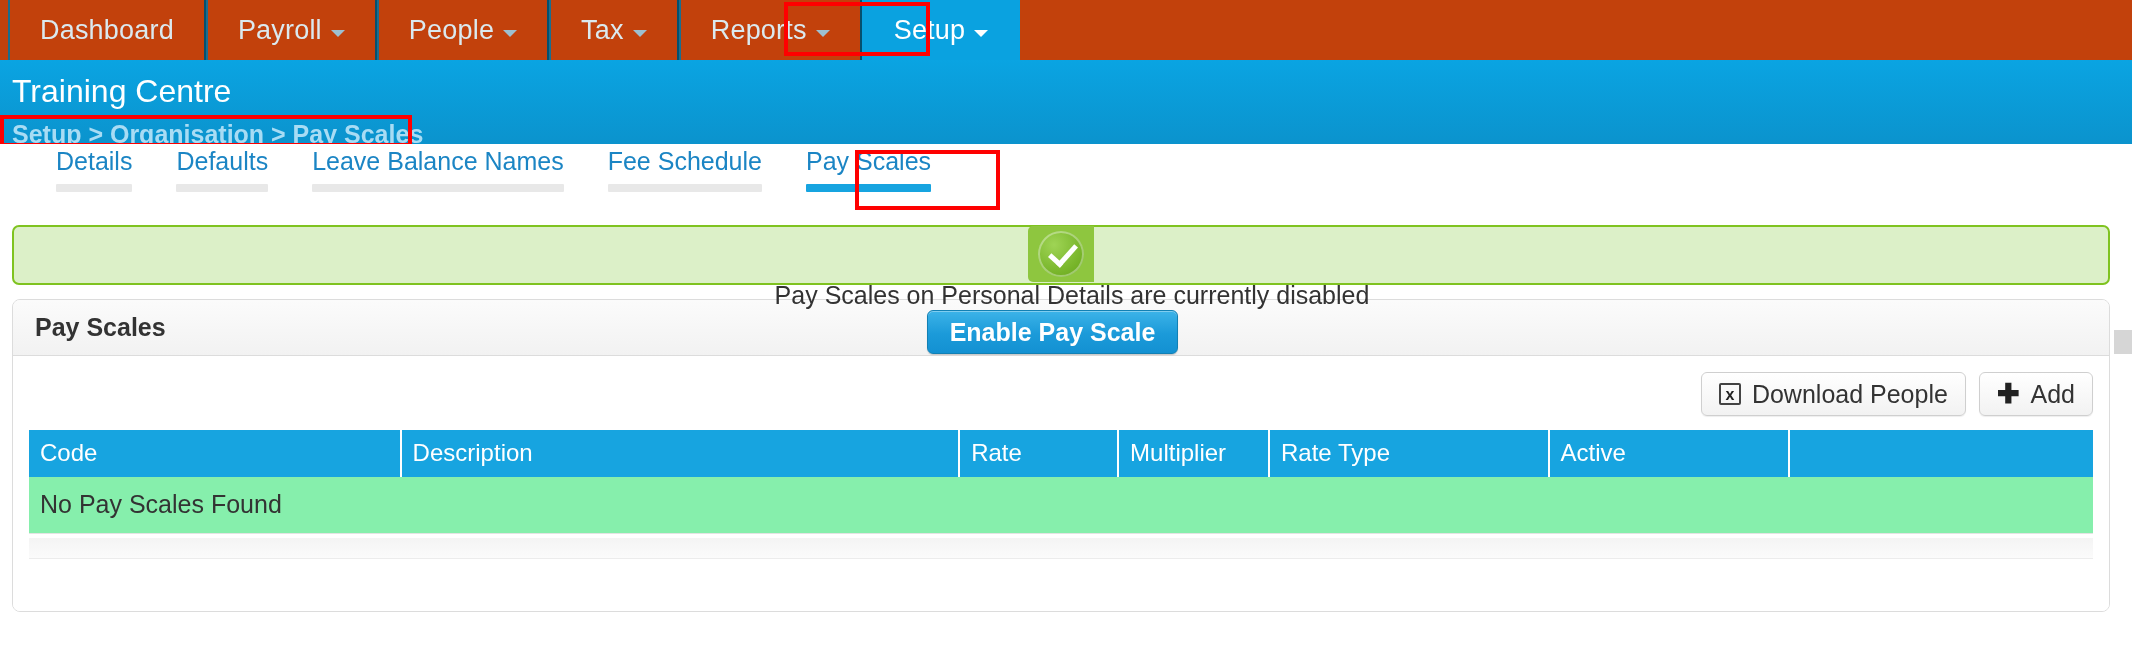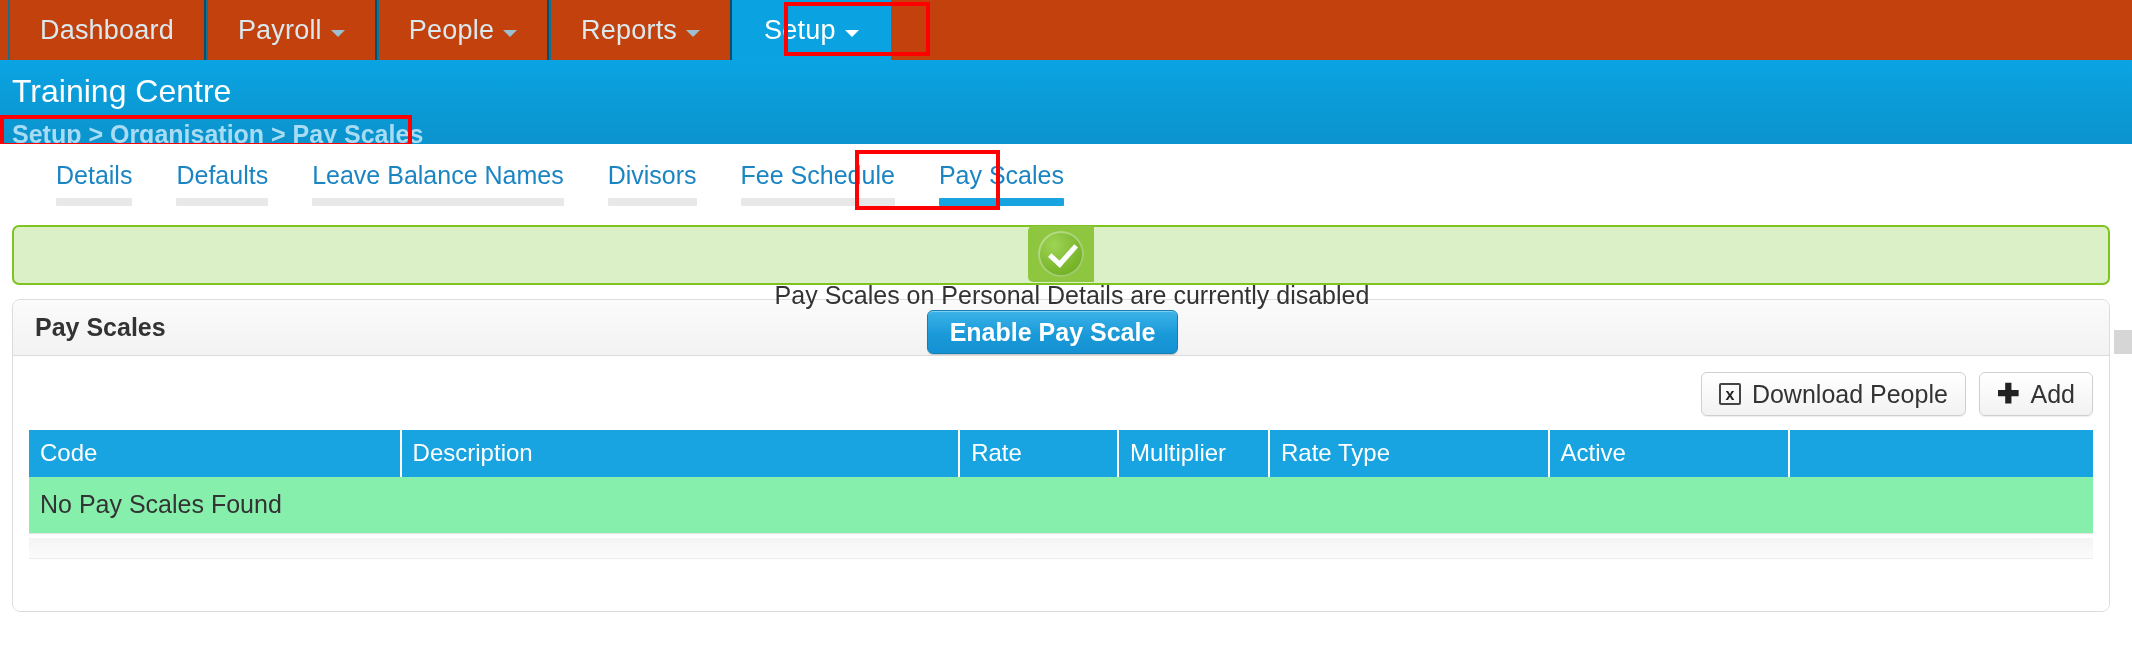--- a/index.html
+++ b/index.html
@@ -96,21 +96,21 @@
     background: #ffffff;
     border-top-left-radius: 10px;
     border-top-right-radius: 10px;
     height: 67px;
     margin-right: 16px;
     border-bottom: 1px solid #ffffff;
   }
   .tabs {
     display: flex;
     align-items: flex-start;
-    padding: 17px 0 0 34px;
+    padding: 3px 0 0 34px;
     gap: 0;
   }
   .tab {
     position: relative;
     padding: 0 22px;
     cursor: pointer;
   }
   .tab .tab-label {
     display: block;
     color: #1b85c4;
@@ -324,20 +324,24 @@
     </div>
     <div class="nav-item">
       <span>Payroll</span>
       <span class="caret"></span>
     </div>
     <div class="nav-item">
       <span>People</span>
       <span class="caret"></span>
     </div>
     <div class="nav-item">
+      <span>Tax</span>
+      <span class="caret"></span>
+    </div>
+    <div class="nav-item">
       <span>Reports</span>
       <span class="caret"></span>
     </div>
     <div class="nav-item active">
       <span>Setup</span>
       <span class="caret"></span>
     </div>
     <div class="annot" style="left:784px; top:2px; width:146px; height:54px;"></div>
   </div>
 
@@ -355,24 +359,20 @@
         <div class="tab">
           <span class="tab-label">Details</span>
           <span class="tab-underline"></span>
         </div>
         <div class="tab">
           <span class="tab-label">Defaults</span>
           <span class="tab-underline"></span>
         </div>
         <div class="tab">
           <span class="tab-label">Leave Balance Names</span>
-          <span class="tab-underline"></span>
-        </div>
-        <div class="tab">
-          <span class="tab-label">Divisors</span>
           <span class="tab-underline"></span>
         </div>
         <div class="tab">
           <span class="tab-label">Fee Schedule</span>
           <span class="tab-underline"></span>
         </div>
         <div class="tab active">
           <span class="tab-label">Pay Scales</span>
           <span class="tab-underline"></span>
         </div>

